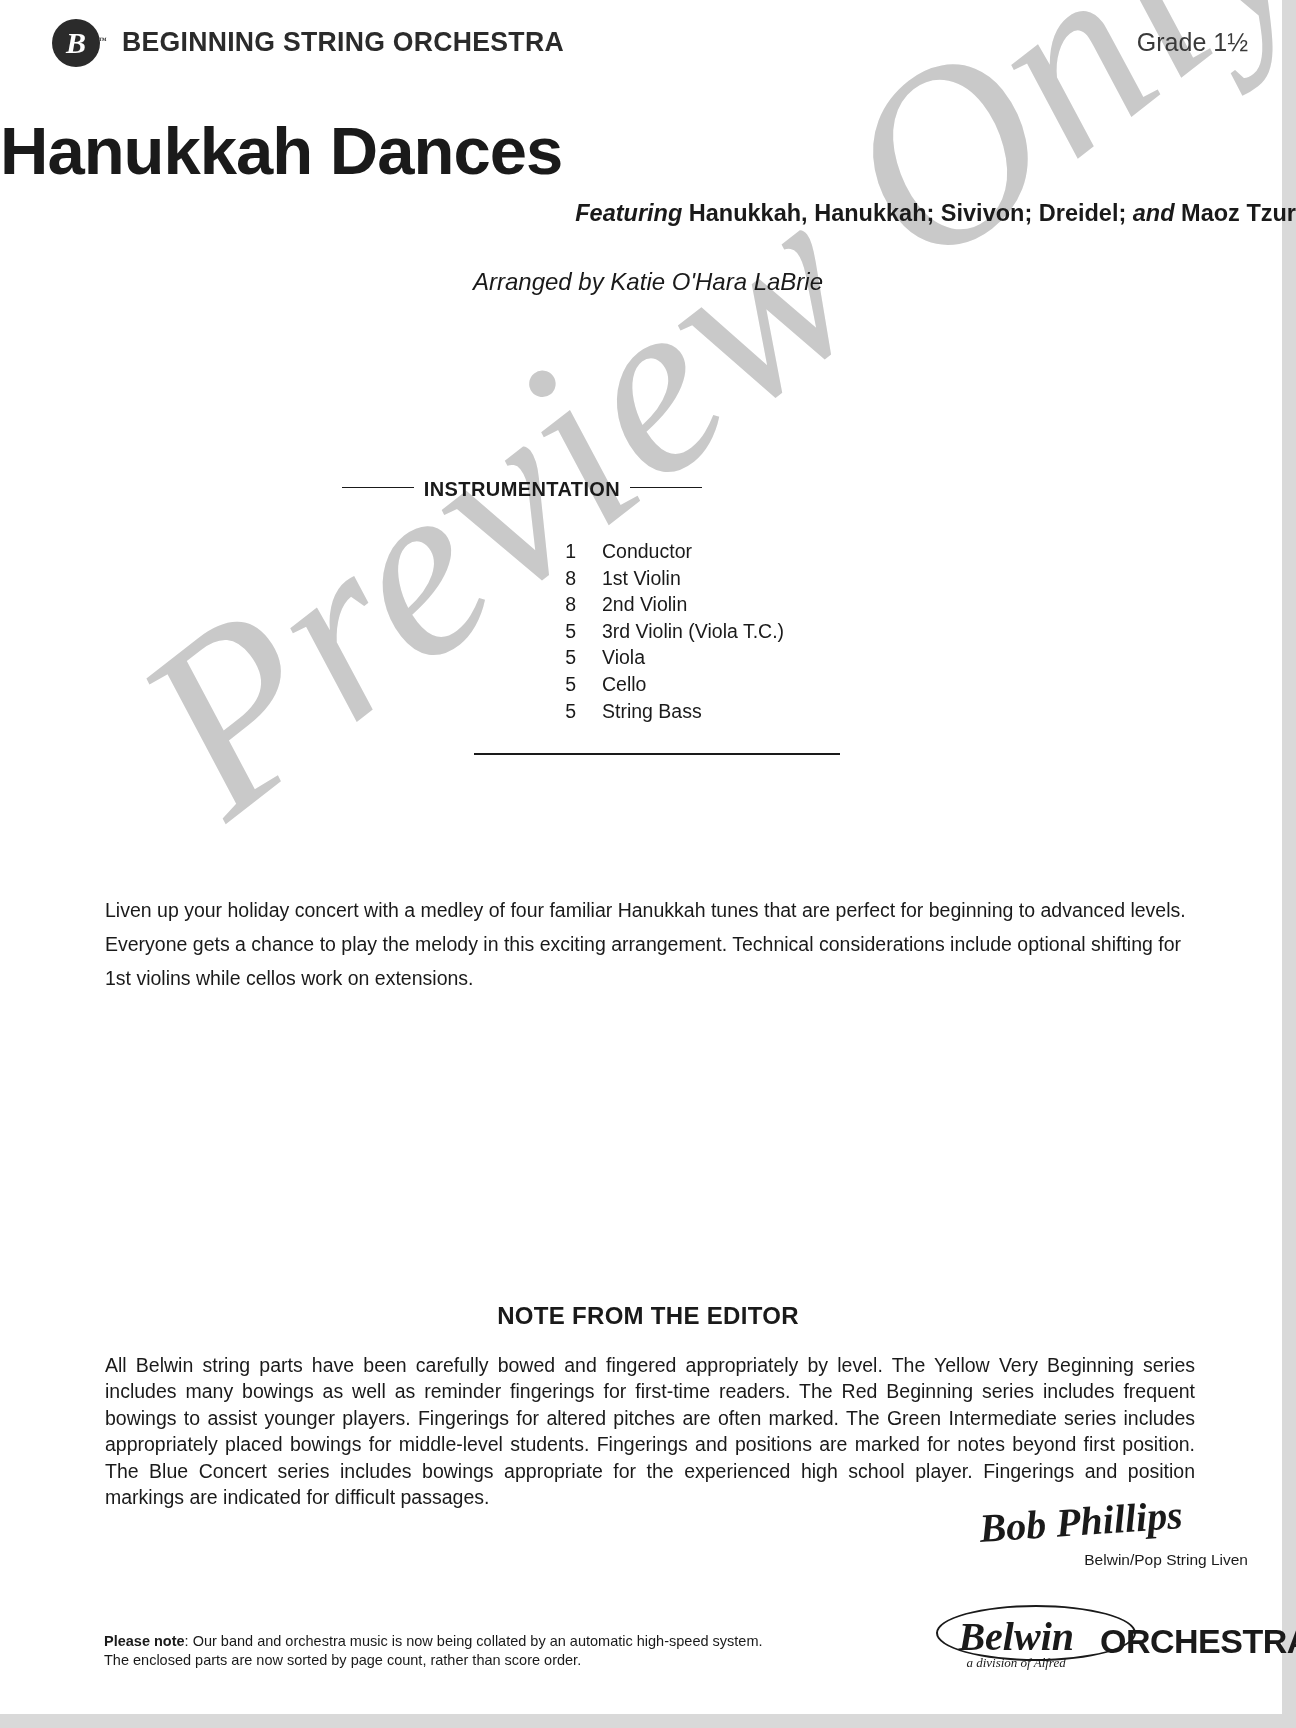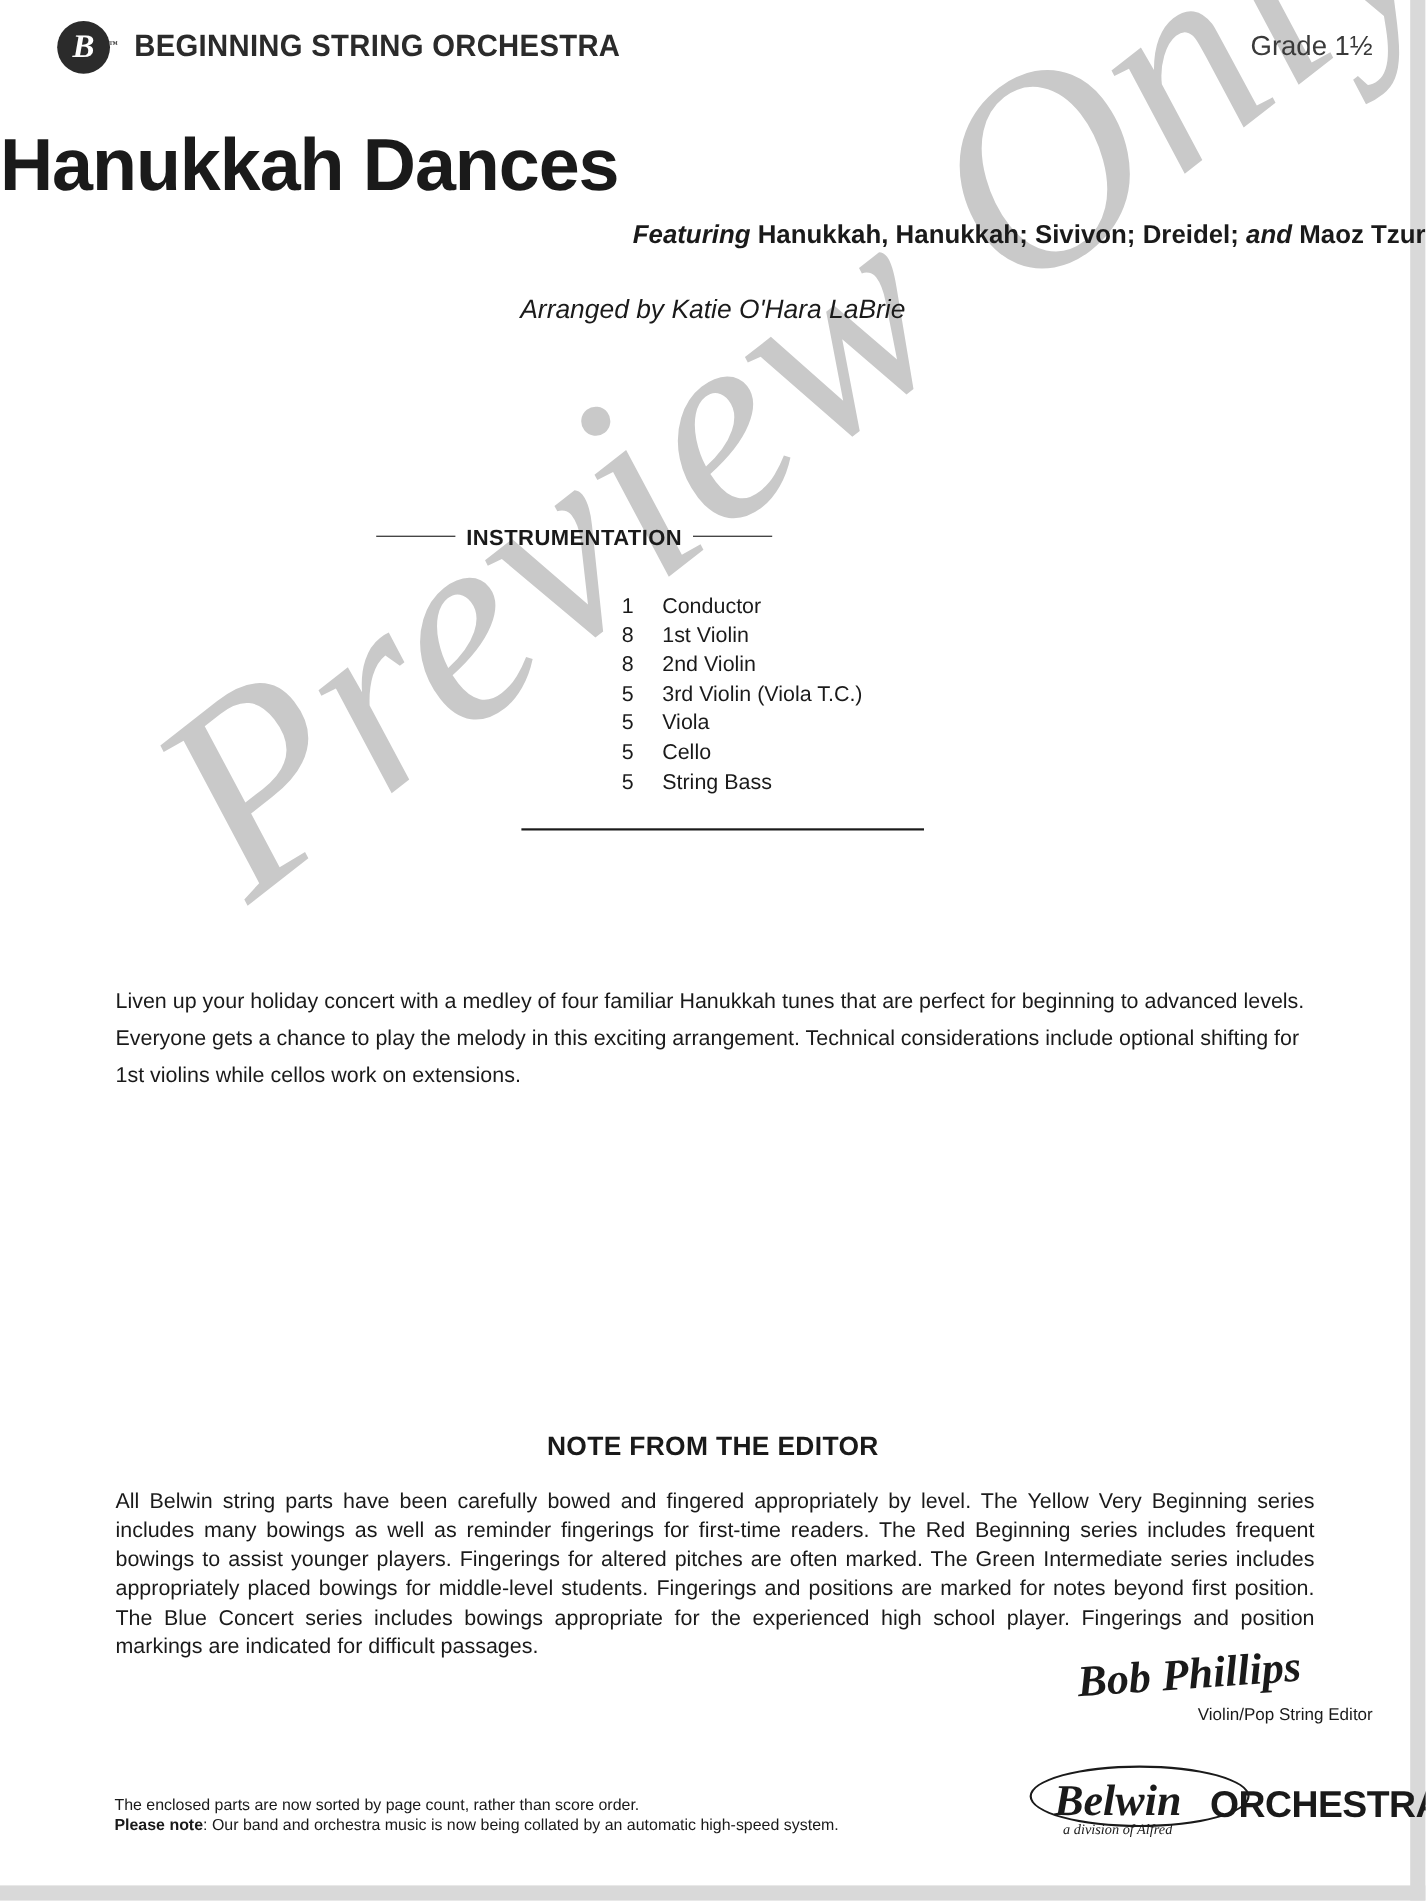--- a/index.html
+++ b/index.html
@@ -347,27 +347,27 @@
     </div>
 
     <div class="instr-rule-bottom"></div>
 
     <div class="description">Liven up your holiday concert with a medley of four familiar Hanukkah tunes that are perfect for beginning to advanced levels. Everyone gets a chance to play the melody in this exciting arrangement. Technical considerations include optional shifting for 1st violins while cellos work on extensions.</div>
 
     <div class="editor-head">NOTE FROM THE EDITOR</div>
     <div class="editor-body">All Belwin string parts have been carefully bowed and fingered appropriately by level. The Yellow Very Beginning series includes many bowings as well as reminder fingerings for first-time readers. The Red Beginning series includes frequent bowings to assist younger players. Fingerings for altered pitches are often marked. The Green Intermediate series includes appropriately placed bowings for middle-level students. Fingerings and positions are marked for notes beyond first position. The Blue Concert series includes bowings appropriate for the experienced high school player. Fingerings and position markings are indicated for difficult passages.</div>
 
     <div class="signature">Bob Phillips</div>
-    <div class="sig-caption">Violin/Pop String Editor</div>
+    <div class="sig-caption">Belwin/Pop String Liven</div>
 
     <div class="footer-note">
-      <div>The enclosed parts are now sorted by page count, rather than score order.</div>
       <div>
         <b>Please note</b><span>: Our band and orchestra music is now being collated by an automatic high-speed system.</span>
       </div>
+      <div>The enclosed parts are now sorted by page count, rather than score order.</div>
     </div>
 
     <div class="belwin-logo">
       <span class="belwin-mark">
         <span class="belwin-oval"></span>
         <span>Belwin</span>
         <span class="belwin-division">a division of Alfred</span>
       </span>
     </div>
     <div class="orchestra-word">ORCHESTRA</div>

